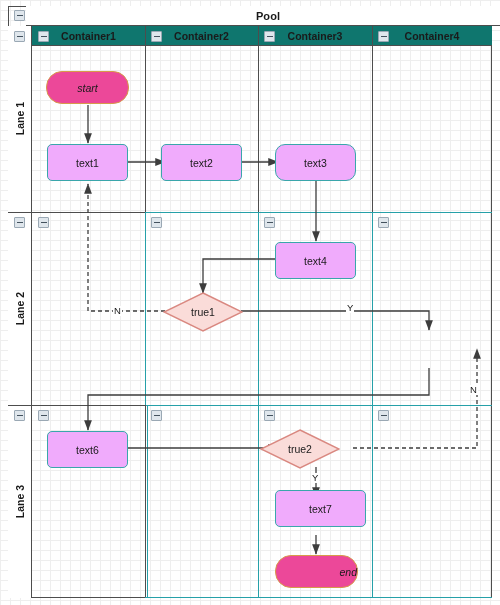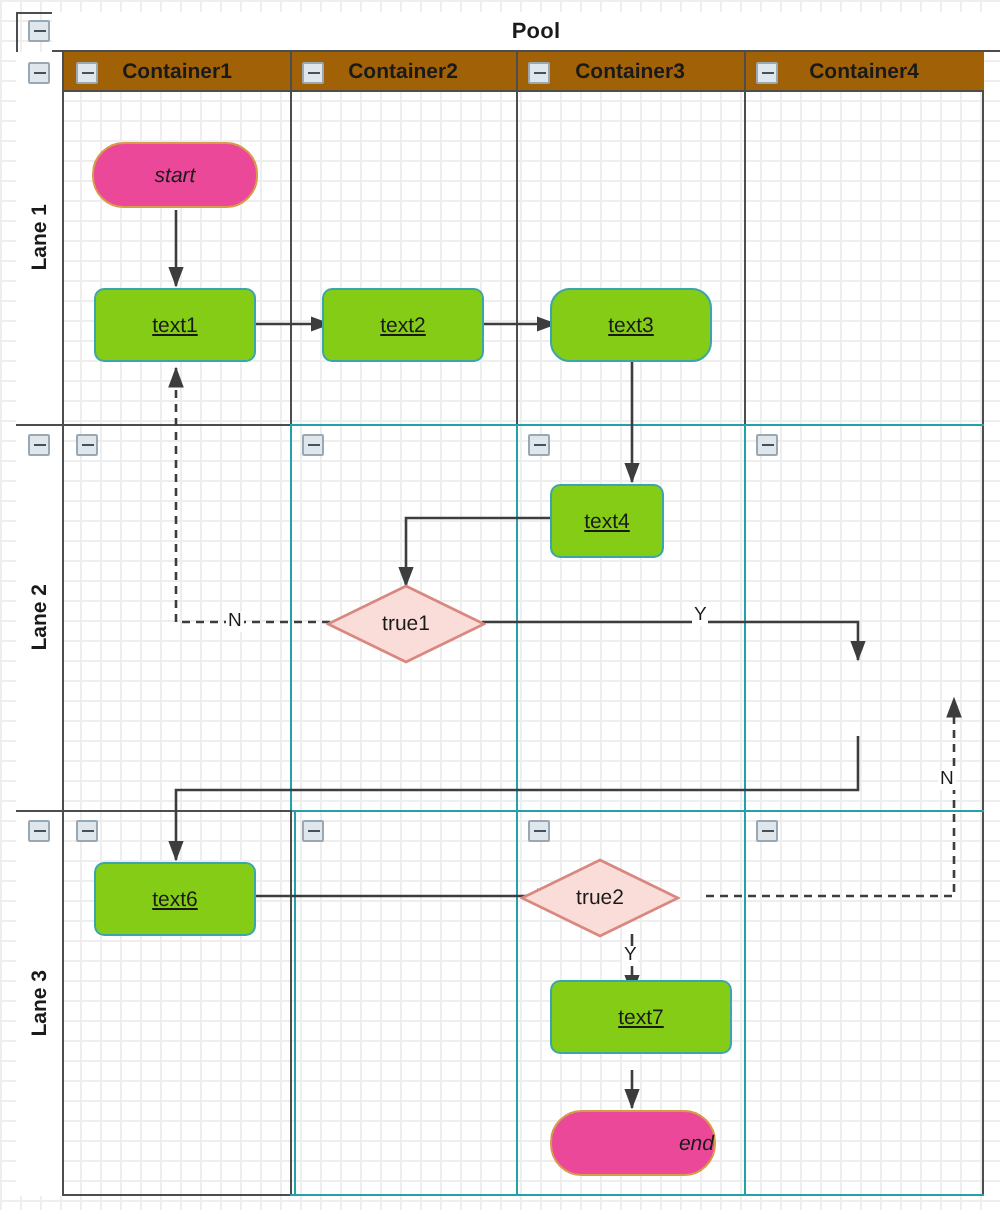--- a/index.html
+++ b/index.html
@@ -72,21 +72,21 @@
     font-size: 10.5px;
     font-weight: bold;
     color: #1a1a1a;
     white-space: nowrap;
   }
   
   .container-header {
     position: absolute;
     height: 20px;
     box-sizing: border-box;
-    background: #a16207;
+    background: #0f766e;
     border-bottom: 1.5px solid #4d4d4d;
     display: flex;
     align-items: center;
     justify-content: center;
   }
   .container-header-label {
     font-size: 10.5px;
     font-weight: bold;
     color: #1a1a1a;
     white-space: nowrap;
@@ -133,24 +133,23 @@
     position: absolute;
     box-sizing: border-box;
     display: flex;
     align-items: center;
     justify-content: center;
     font-size: 10.5px;
     color: #1a1a1a;
     text-align: center;
   }
   .node.task {
-    background: #84cc16;
+    background: #f0abfc;
     border: 1.2px solid #3aa6ab;
     border-radius: 5px;
-    text-decoration: underline;
   }
   .node.terminator {
     background: #ec4899;
     border: 1.2px solid #d79b4a;
     border-radius: 16px;
     font-style: italic;
   }
   .node.gateway {
     background: transparent;
     border: none;
@@ -299,21 +298,21 @@
   </div>
 
   <div class="node task" style="left:161px; top:144px; width:81px; height:37px;">
     <span>text2</span>
   </div>
 
   <div class="node task" style="left:275px; top:144px; width:81px; height:37px;border-radius:10px;">
     <span>text3</span>
   </div>
 
-  <div class="node task" style="left:275px; top:242px; width:57px; height:37px;">
+  <div class="node task" style="left:275px; top:242px; width:81px; height:37px;">
     <span>text4</span>
   </div>
 
   <div class="node gateway" style="left:163px; top:292px; width:80px; height:40px;">
     <svg class="diamond-svg" viewBox="0 0 80 40" preserveAspectRatio="none">
       <polygon points="40,1 79,20 40,39 1,20" fill="#fadcd9" stroke="#d98880" stroke-width="1.4"></polygon>
     </svg>
     <span class="gw-label">true1</span>
   </div>
 

